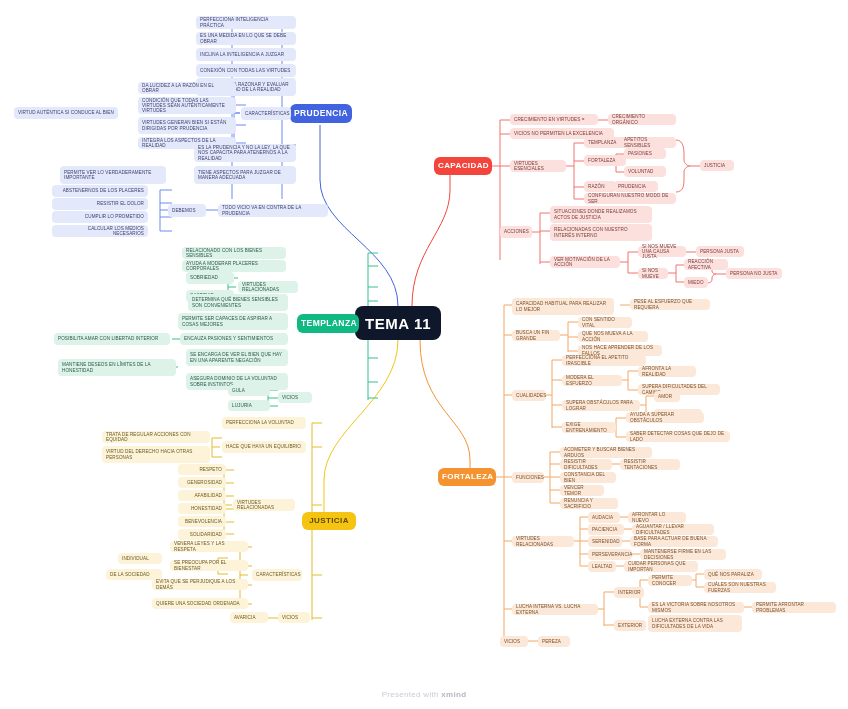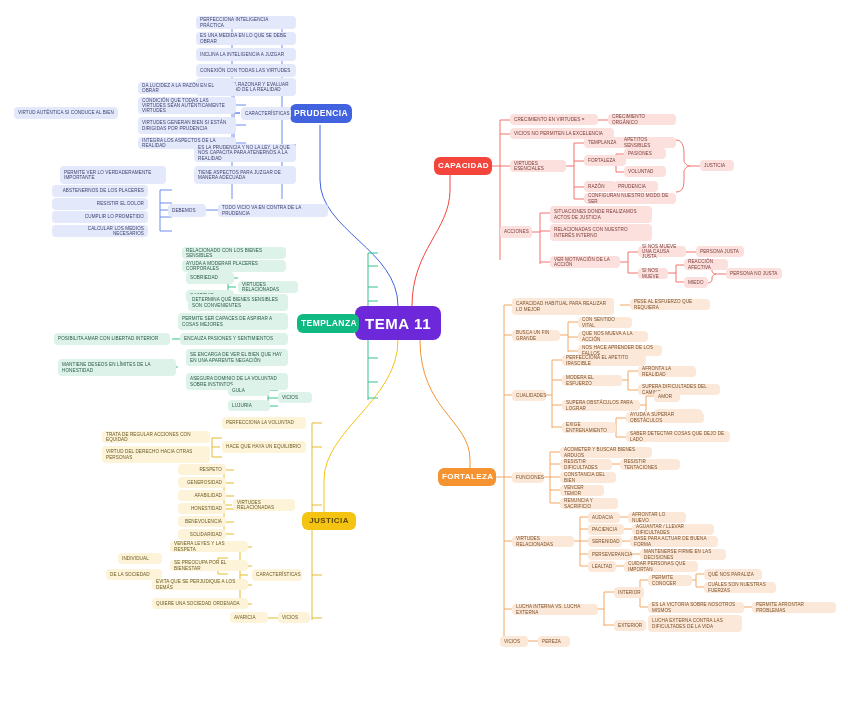--- a/index.html
+++ b/index.html
@@ -20,21 +20,21 @@
   .t-orange {background:#fbe8d8;color:#7a4f28;}
 
   .main{border-radius:6px;color:#fff;font-weight:bold;justify-content:center;
         text-align:center;letter-spacing:.4px;}
   .m-blue  {background:#4263e0;}
   .m-green {background:#0fb981;}
   .m-yellow{background:#f5c413;color:#5e4b06;}
   .m-red   {background:#f4453c;}
   .m-orange{background:#f59331;}
 
-  #root{position:absolute;left:355px;top:306px;width:86px;height:34px;background:#6d28d9;
+  #root{position:absolute;left:355px;top:306px;width:86px;height:34px;background:#0f172a;
         color:#fff;border-radius:8px;display:flex;align-items:center;justify-content:center;
         font-size:15px;font-weight:bold;letter-spacing:.6px;}
 
   #footer{position:absolute;left:0;top:690px;width:848px;text-align:center;
           font-size:8px;color:#c9ccd4;letter-spacing:.3px;}
   #footer b{color:#b4b8c2;}
 </style>
 </head>
 <body>
 
@@ -545,14 +545,17 @@
   <div class="node t-orange" style="left:648px;top:615px;width:94px;height:17px;font-size:4.6px;">
     <span>LUCHA EXTERNA CONTRA LAS DIFICULTADES DE LA VIDA</span>
     </div>
   <div class="node t-orange" style="left:500px;top:636px;width:28px;height:11px;font-size:4.6px;">
     <span>VICIOS</span>
     </div>
   <div class="node t-orange" style="left:538px;top:636px;width:32px;height:11px;font-size:4.6px;">
     <span>PEREZA</span>
     </div>
 
+  <div id="footer">
+    <span>Presented with </span><b>xmind</b>
+  </div>
 
 </div>
 
 </body></html>

